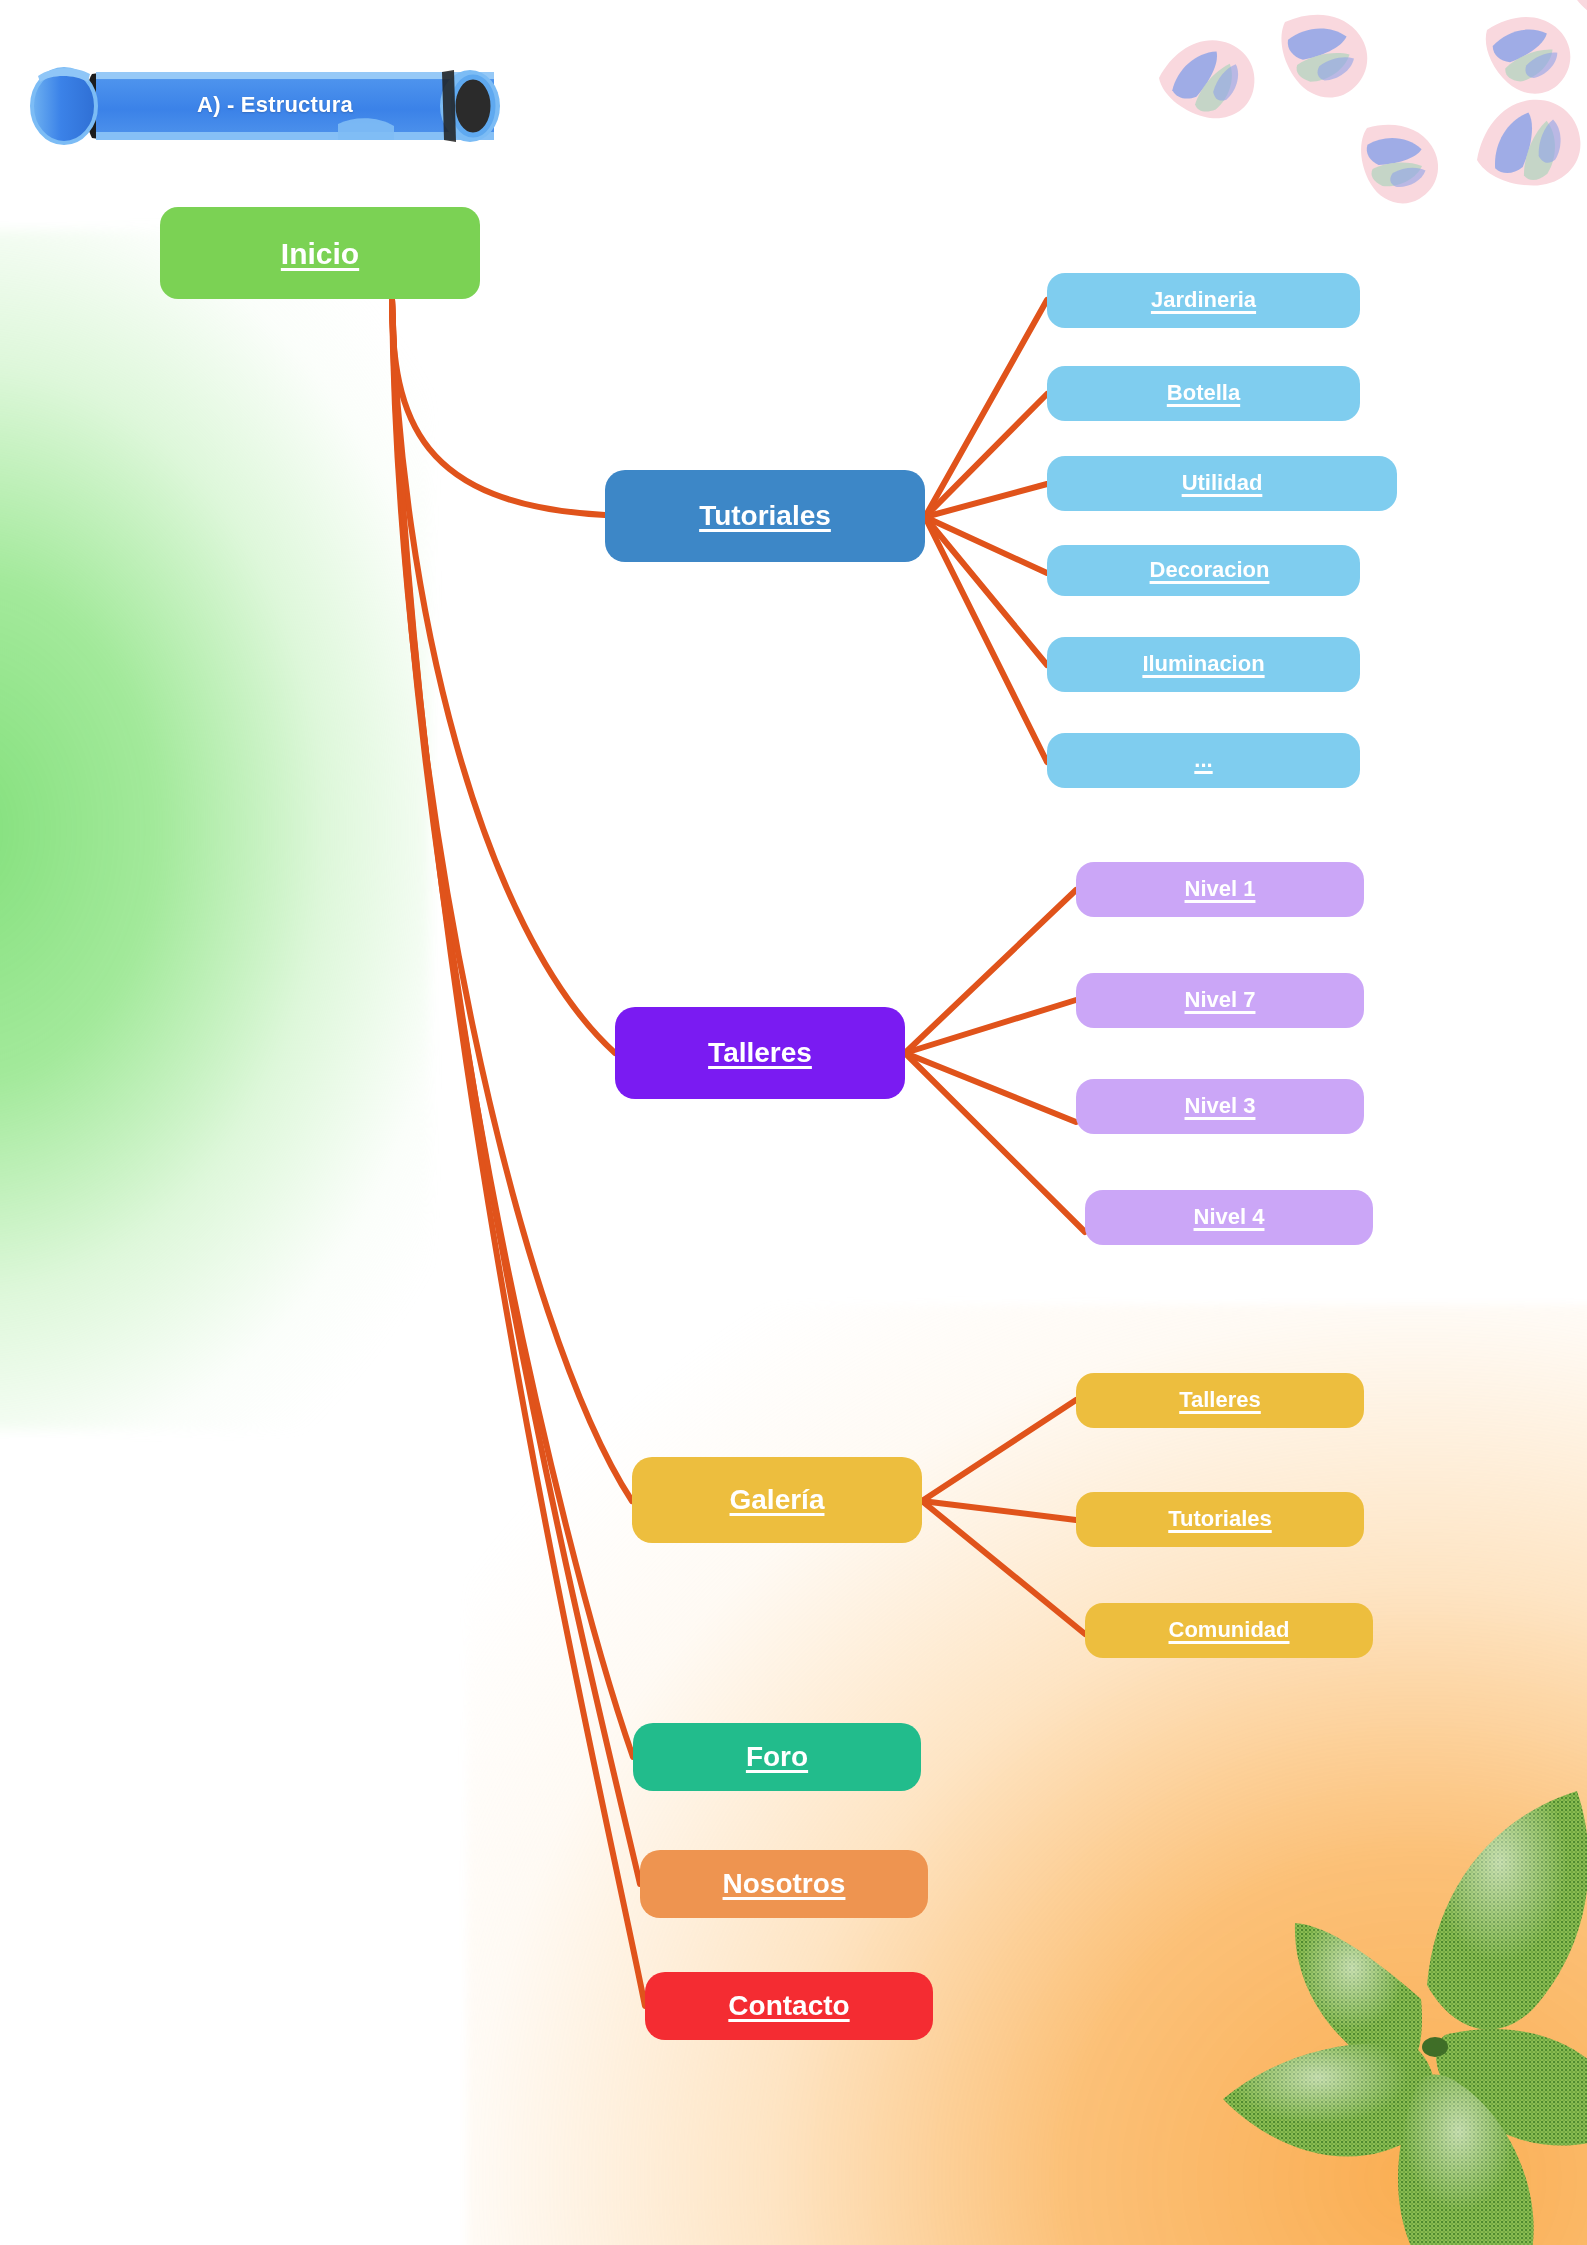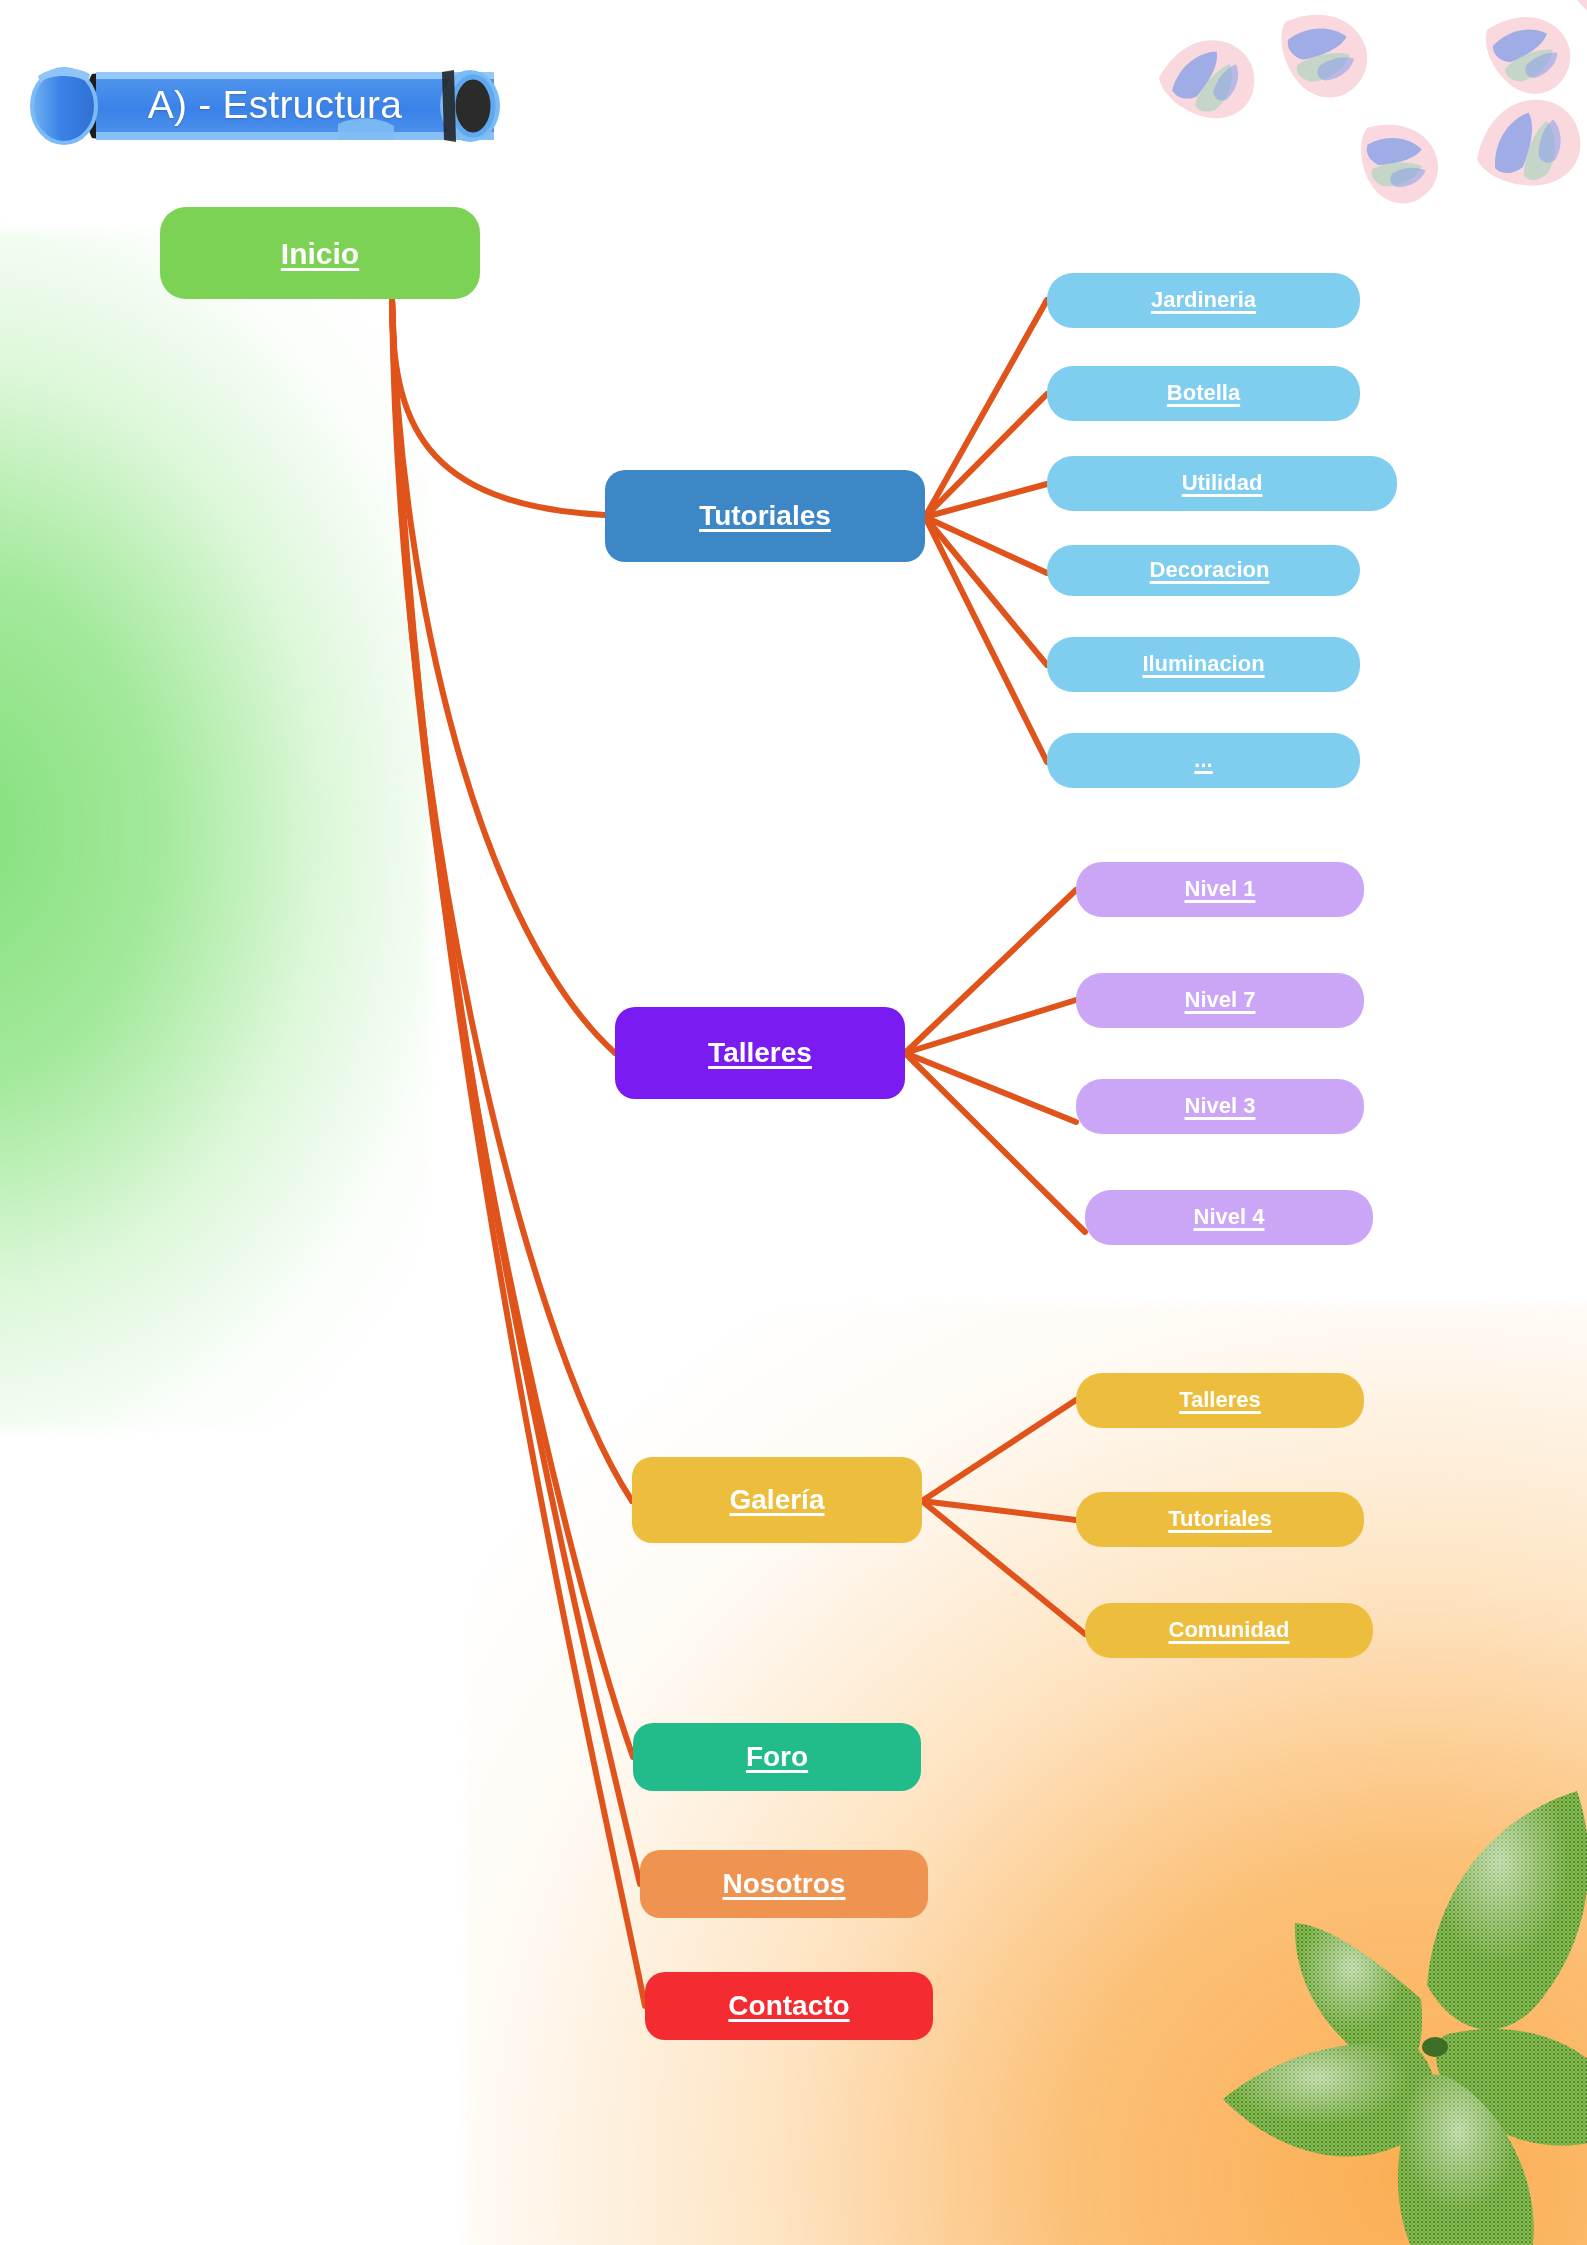--- a/index.html
+++ b/index.html
@@ -60,35 +60,35 @@
   
   #links { position: absolute; left: 0; top: 0; width: 1587px; height: 2245px; pointer-events: none; }
 
   
   .banner { position: absolute; left: 18px; top: 62px; width: 500px; height: 86px; }
   .banner-label {
     position: absolute;
     left: 0; top: 0; width: 100%; height: 100%;
     display: flex; align-items: center; justify-content: center;
     color: #ffffff;
-    font-size: 39px;
-    font-weight: normal;
+    font-size: 22px;
+    font-weight: bold;
     letter-spacing: 0.2px;
     text-shadow: 0 1px 2px rgba(0,0,0,.18);
     padding-left: 14px;
     box-sizing: border-box;
   }
 
   
   .node {
     position: absolute;
     display: flex;
     align-items: center;
     justify-content: center;
-    border-radius: 26px;
+    border-radius: 18px;
     box-sizing: border-box;
     color: #ffffff;
     text-align: center;
     padding: 4px 10px;
   }
   .node .lbl {
     color: #ffffff;
     font-weight: bold;
     text-decoration: underline;
     text-underline-offset: 4px;

